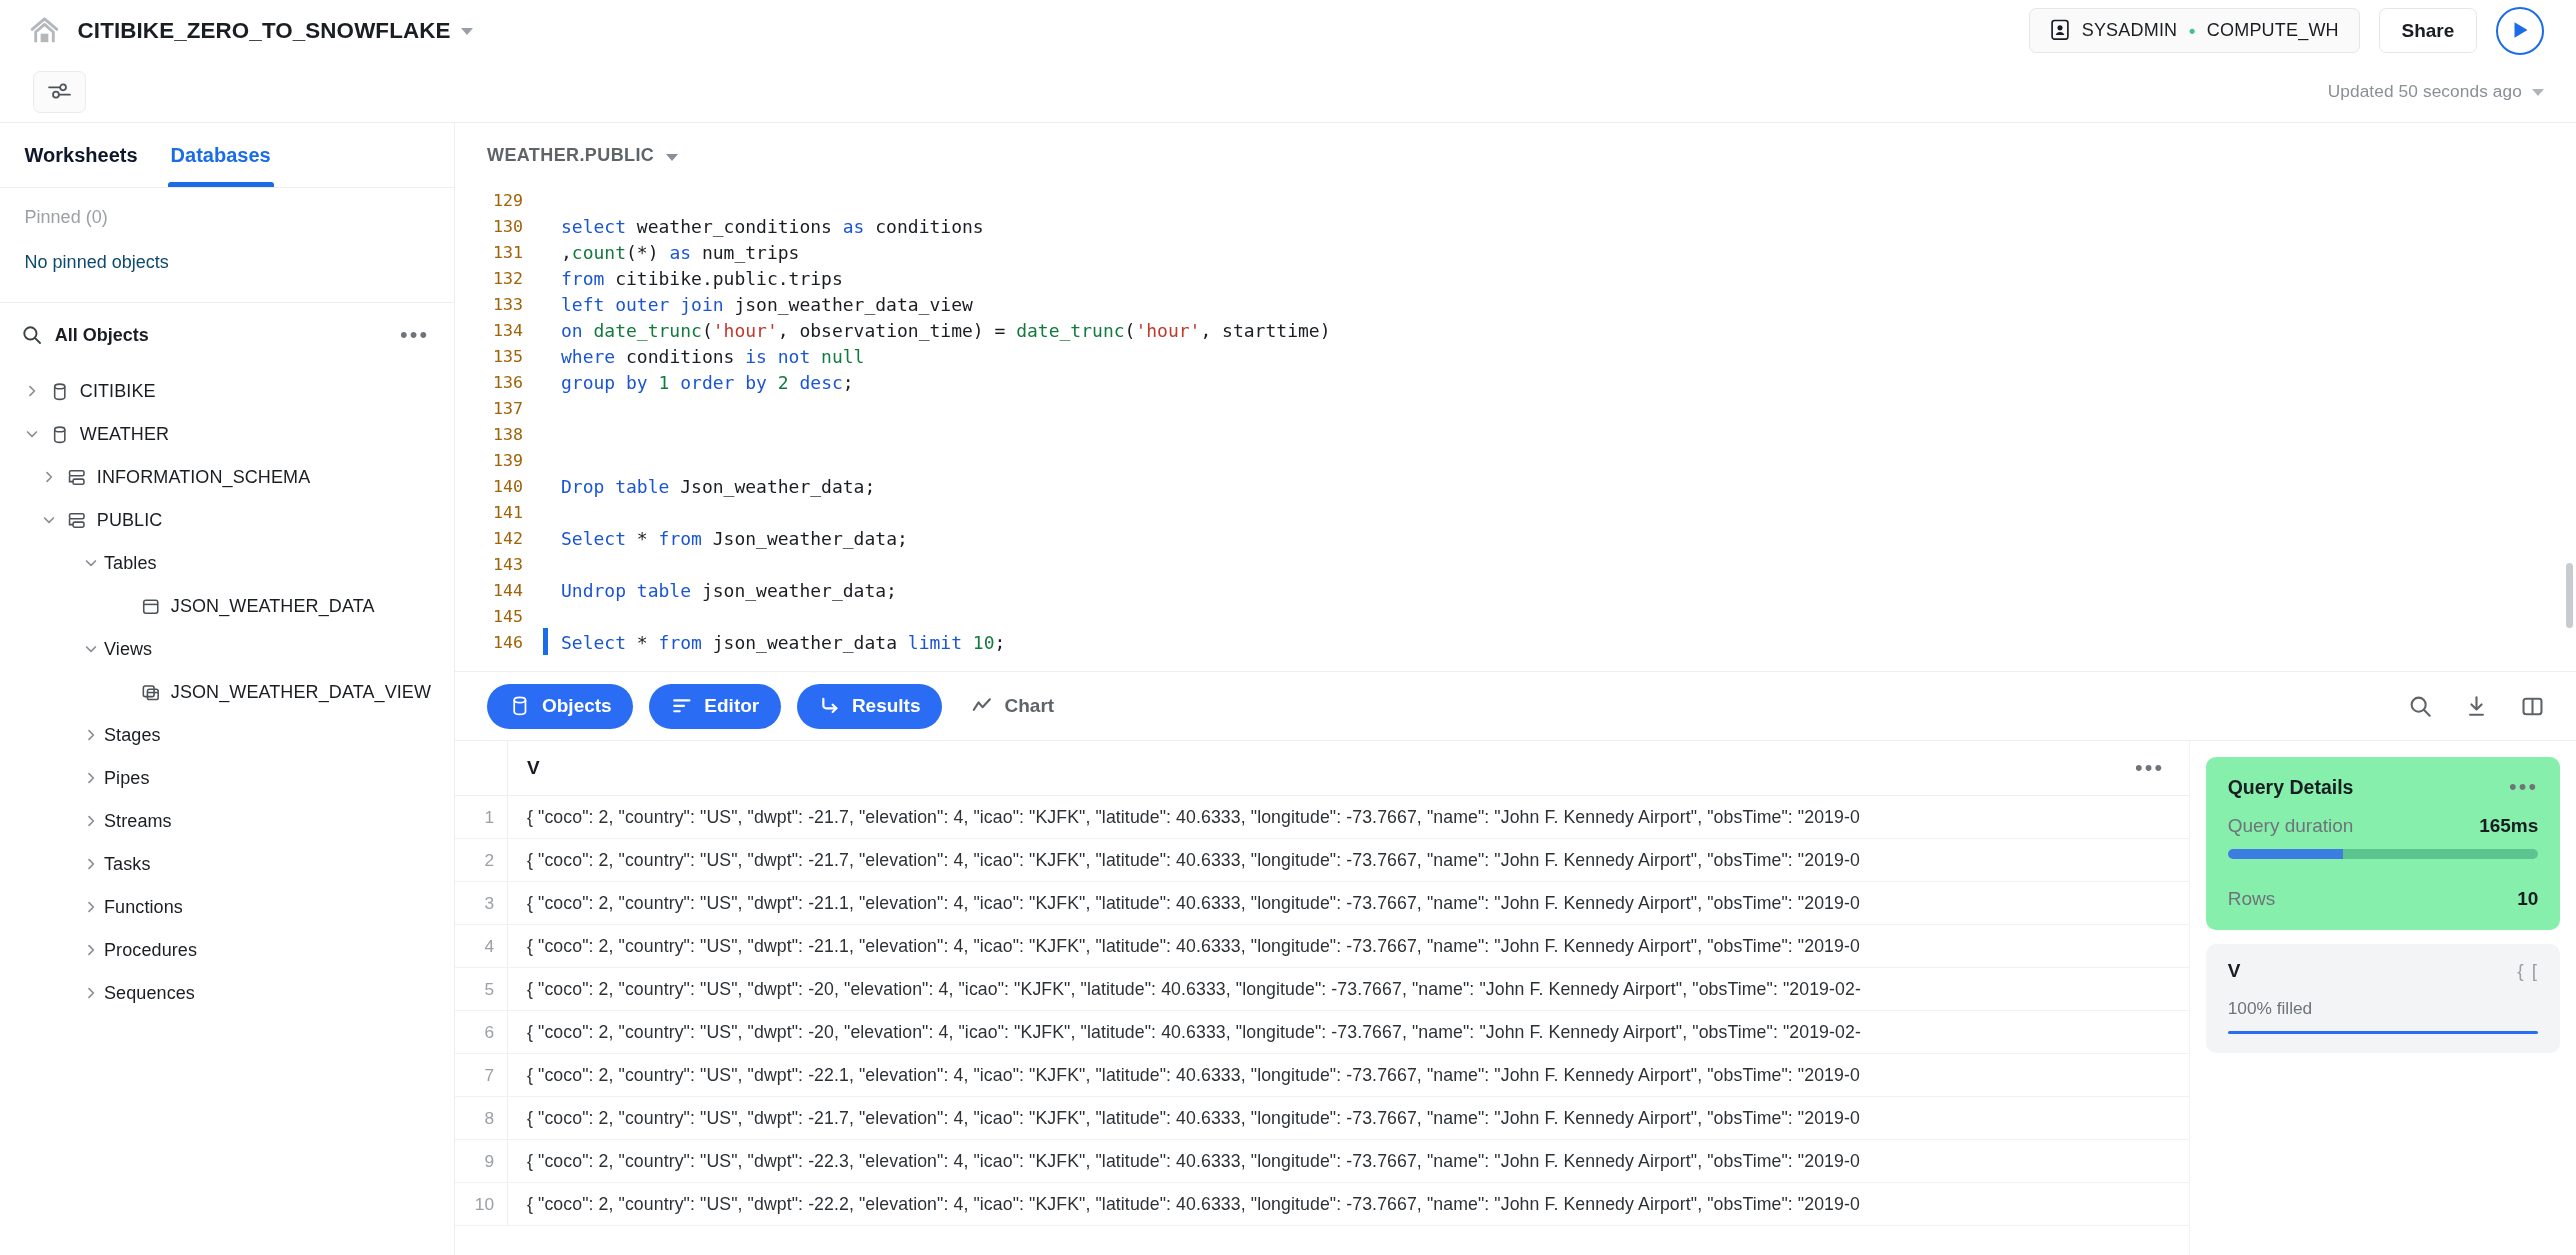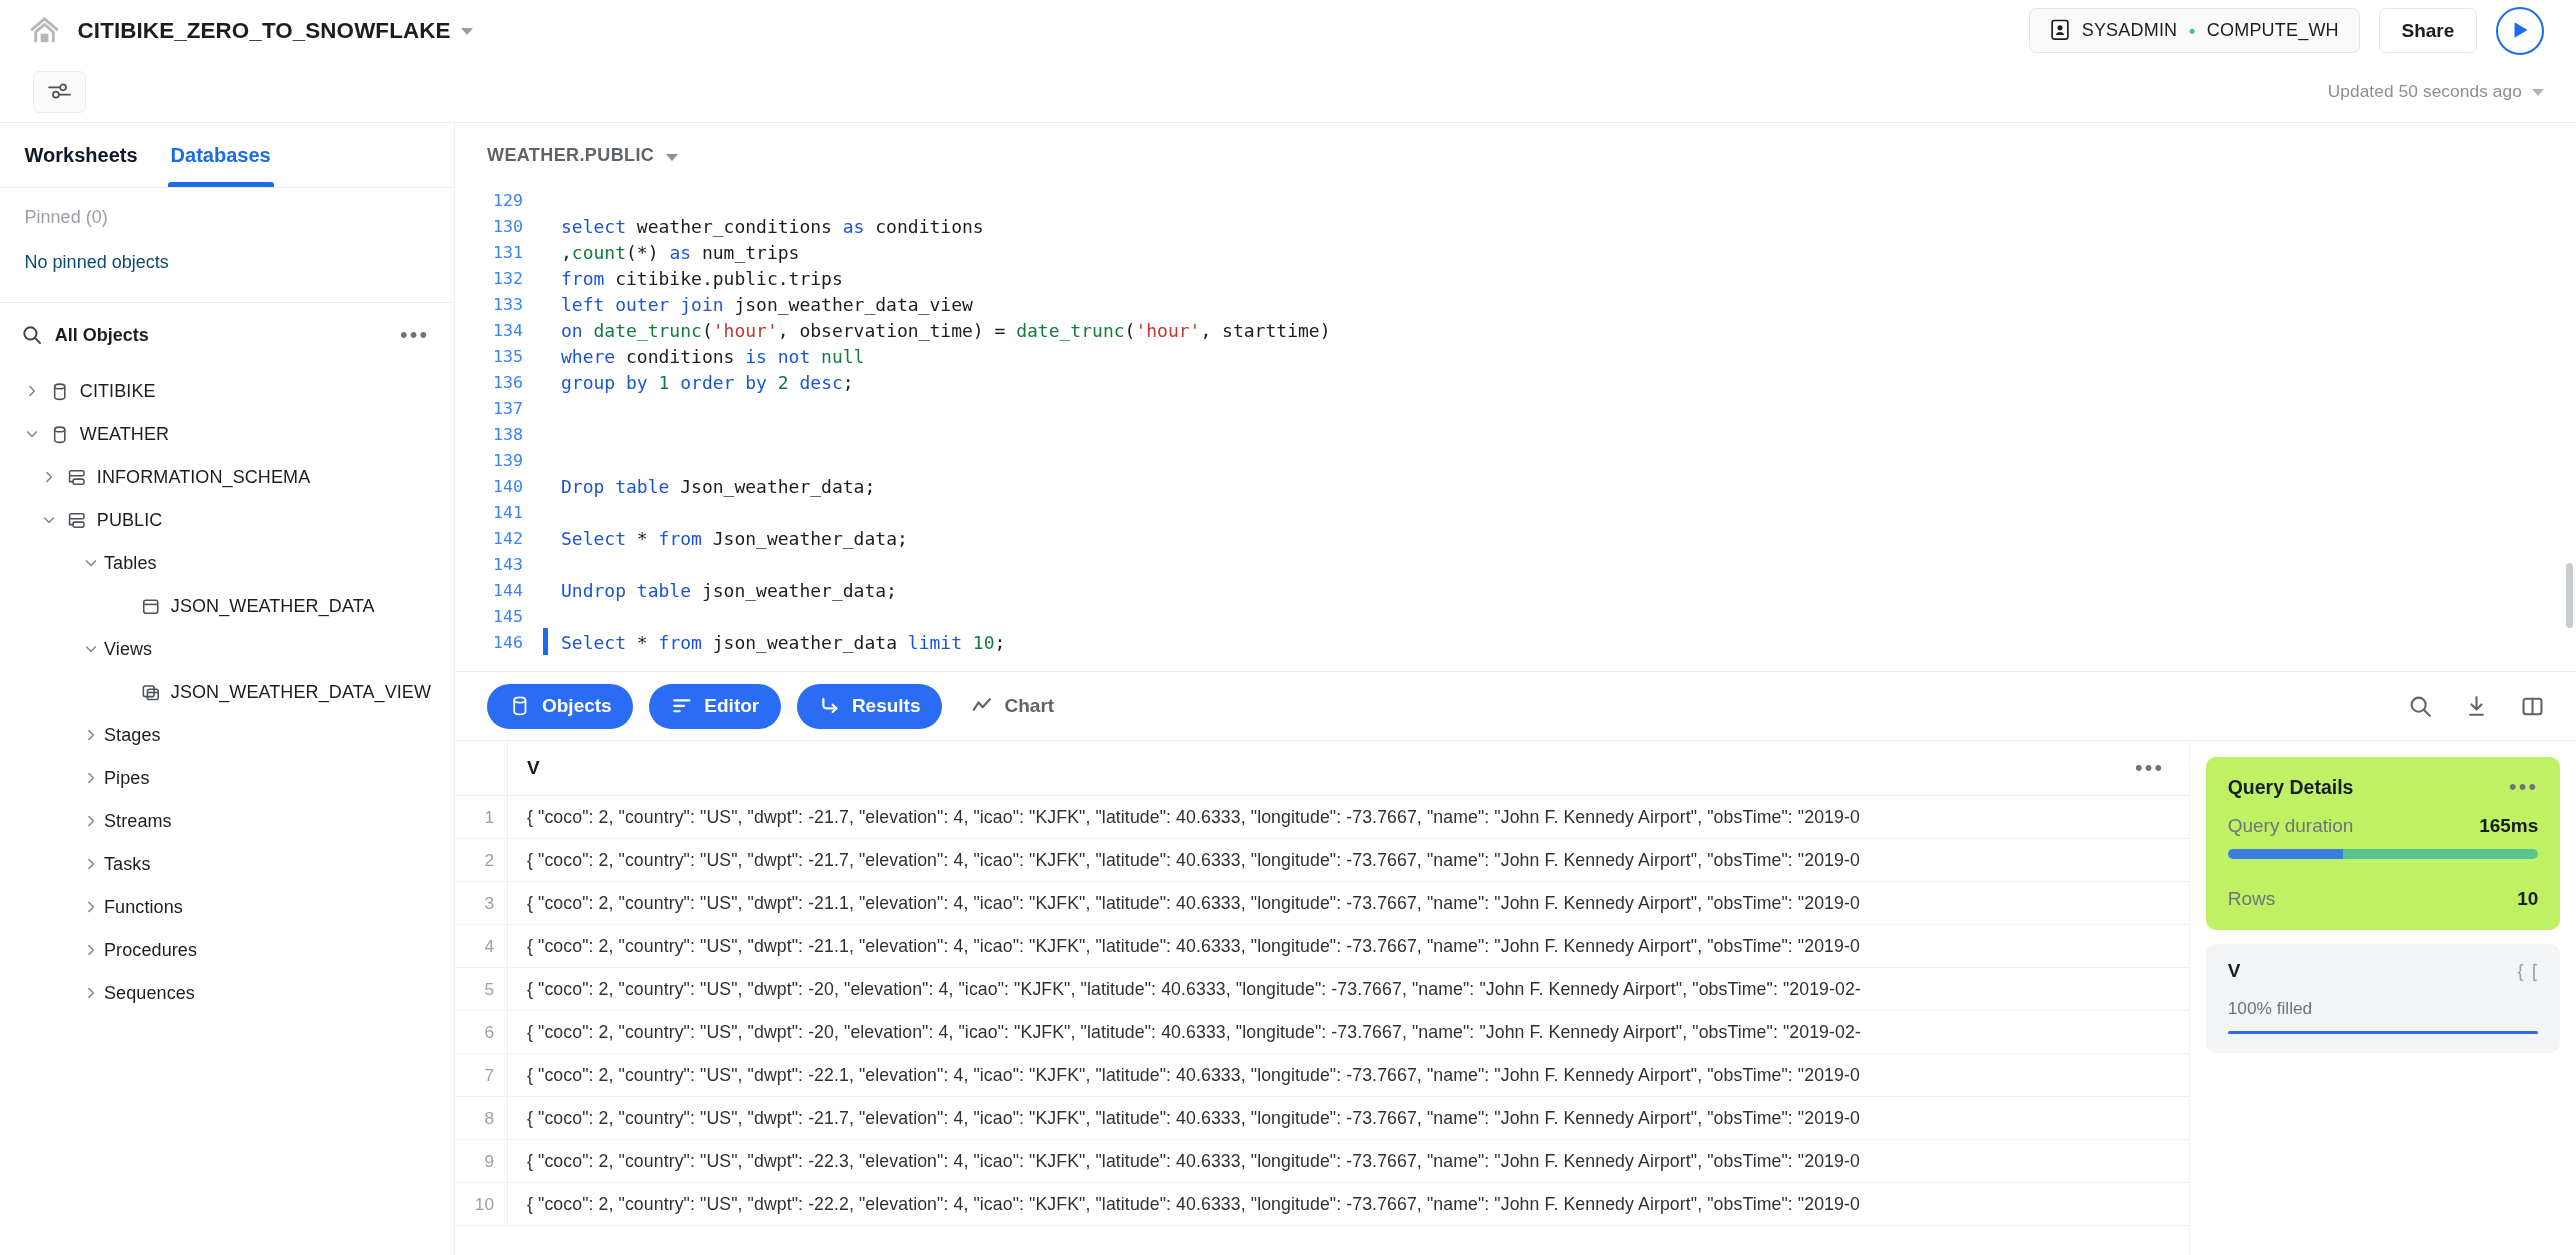--- a/index.html
+++ b/index.html
@@ -87,21 +87,21 @@
 
   
   .main { flex:1; display:flex; flex-direction:column; min-width:0; min-height:0; }
   .ctx-bar { height: 64px; flex:none; display:flex; align-items:center; padding-left: 32px; }
   .ctx-bar-label { font-size:18px; font-weight:600; color:#5e6468; letter-spacing:0.4px; }
   .ctx-bar .caret-down { border-top-color:#8a9097; margin-left:11.6px; }
 
   
   .editor { flex:none; height: 484px; position:relative; overflow:hidden; font-family:"DejaVu Sans Mono", monospace; }
   .eline { display:flex; height: 26px; align-items:center; }
-  .lnum { width: 87px; flex:none; text-align:right; padding-right:19px; color:#3b82f6; font-size:16.6px; font-family:"DejaVu Sans Mono", monospace; }
+  .lnum { width: 87px; flex:none; text-align:right; padding-right:19px; color:#a16207; font-size:16.6px; font-family:"DejaVu Sans Mono", monospace; }
   .ecode { font-size:18px; white-space:pre; color:#1a1d21; padding-left: 19px; position:relative; }
   .ecode.cursor::before {
     content:""; position:absolute; left:1.4px; top:-3.6px; width:4.3px; height:27.5px; background:#1a6ce7;
   }
   .kw { color:#1a55d6; }
   .fn { color:#117a3d; }
   .str { color:#c0392b; }
   .num { color:#117a3d; }
   .scrollbar-v {
     position:absolute; right:2.9px; top: 376px; width:7.2px; height: 65px; background:#c8ccd0; border-radius:4.3px;
@@ -126,21 +126,21 @@
   .grid-head { display:flex; height: 55px; align-items:center; border-bottom:1.4px solid #eceef0; }
   .gh-num { width: 53px; flex:none; border-right:1.4px solid #eceef0; height:100%; }
   .gh-col { flex:1; display:flex; align-items:center; padding-left: 19px; font-size:19px; font-weight:700; height:100%; }
   .gh-dots { color:#6e7479; font-size:21.7px; letter-spacing:2.2px; line-height:.5; padding-right: 24.6px; cursor:pointer; }
   .grow { display:flex; height: 43px; align-items:center; border-bottom: 1.4px solid #f0f1f3; }
   .gr-num { width:53px; flex:none; text-align:right; padding-right:13px; color:#9aa0a6; font-size:17.3px; border-right:1.4px solid #eceef0; height:100%; display:flex; align-items:center; justify-content:flex-end; }
   .gr-cell { flex:1; padding-left:19px; font-size:17.7px; color:#2c3136; white-space:nowrap; overflow:hidden; letter-spacing:0.1px; }
 
   
   .qd-panel { width: 387px; flex:none; padding: 16px 16px 0 16px; background:#fff; border-left:1.4px solid #f2f3f5; }
-  .qd-card { background:#bef264; border-radius:10px; padding: 19px 21.7px 20px 21.7px; }
+  .qd-card { background:#86efac; border-radius:10px; padding: 19px 21.7px 20px 21.7px; }
   .qd-head { display:flex; align-items:center; }
   .qd-title { font-size:19.5px; font-weight:700; color:#1a1d21; }
   .qd-dots { margin-left:auto; color:#6e7479; font-size:21.7px; letter-spacing:2.2px; line-height:.5; cursor:pointer; }
   .qd-row { display:flex; align-items:baseline; margin-top: 16px; }
   .qd-key { font-size:19px; color:#6e7479; }
   .qd-val { margin-left:auto; font-size:19px; font-weight:700; color:#1a1d21; }
   .qd-bar { height:10px; border-radius:5px; margin-top:11.6px; display:flex; overflow:hidden; background:#e3e5e8; }
   .qd-bar .seg-a { background:#3b7de0; }
   .qd-bar .seg-b { background:#5bc48f; }
   .qd-card2 { background:#f3f4f6; border-radius:10px; padding: 16px 21.7px 19px 21.7px; margin-top: 14.4px; }

